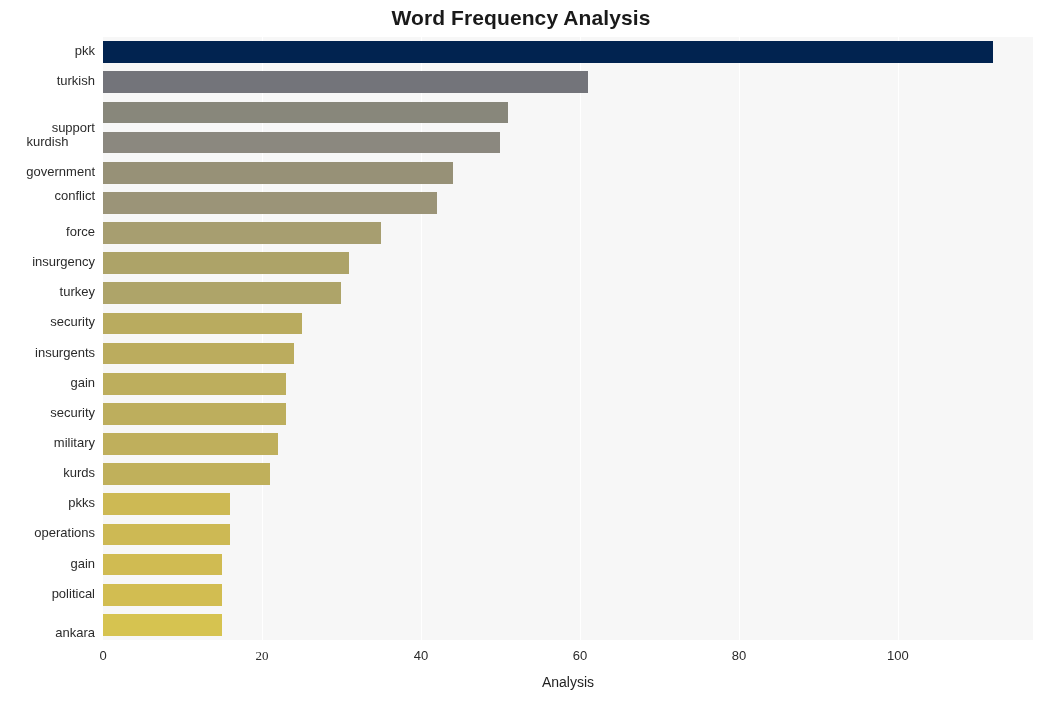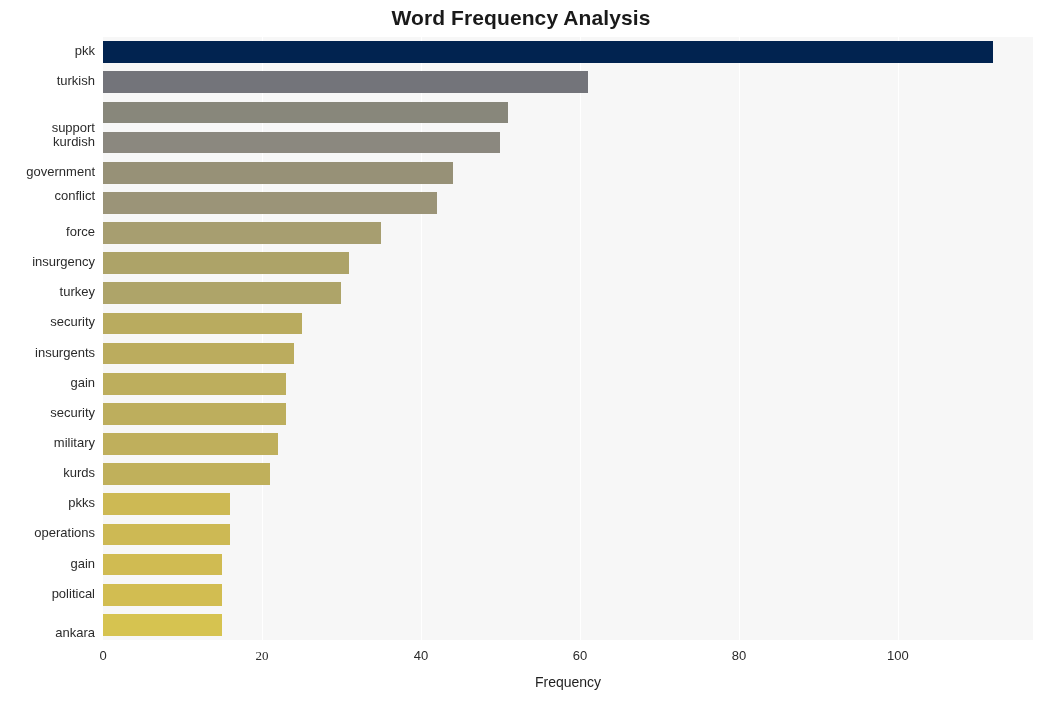--- a/index.html
+++ b/index.html
@@ -116,21 +116,21 @@
 <body>
 
 <div id="figure">
 
   <div id="chart-title">Word Frequency Analysis</div>
 
   <div id="y-axis">
       <div class="ytick" style="top: 6.075px;">pkk</div>
       <div class="ytick" style="top: 36.225px;">turkish</div>
       <div class="ytick" style="top: 83px;">support</div>
-      <div class="ytick" style="top: 96.525px;">kurdish</div>
+      <div class="ytick" style="top: 96.525px; text-align: center;">kurdish</div>
       <div class="ytick" style="top: 126.675px;">government</div>
       <div class="ytick" style="top: 151px;">conflict</div>
       <div class="ytick" style="top: 186.975px;">force</div>
       <div class="ytick" style="top: 217.125px;">insurgency</div>
       <div class="ytick" style="top: 247.275px;">turkey</div>
       <div class="ytick" style="top: 277.425px;">security</div>
       <div class="ytick" style="top: 307.575px;">insurgents</div>
       <div class="ytick" style="top: 337.725px;">gain</div>
       <div class="ytick" style="top: 367.875px;">security</div>
       <div class="ytick" style="top: 398.025px;">military</div>
@@ -212,15 +212,15 @@
 
   <div id="x-axis">
       <div class="xtick" style="left: 0px;">0</div>
       <div class="xtick" style="left: 158.974px; font-family: Liberation Serif, serif;">20</div>
       <div class="xtick" style="left: 317.949px;">40</div>
       <div class="xtick" style="left: 476.923px;">60</div>
       <div class="xtick" style="left: 635.897px;">80</div>
       <div class="xtick" style="left: 794.872px;">100</div>
     </div>
 
-  <div id="x-label">Frequency</div>
+  <div id="x-label">Analysis</div>
 
 </div>
 
 </body></html>

